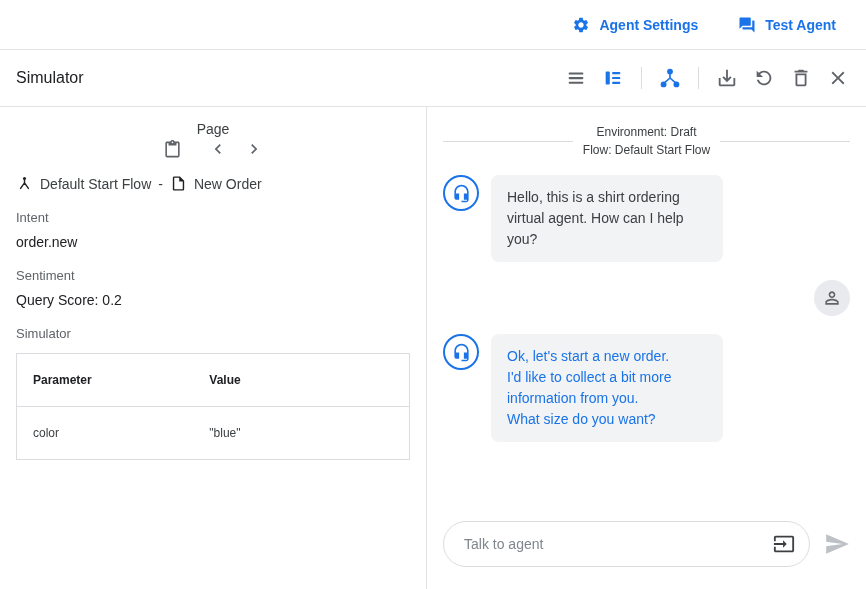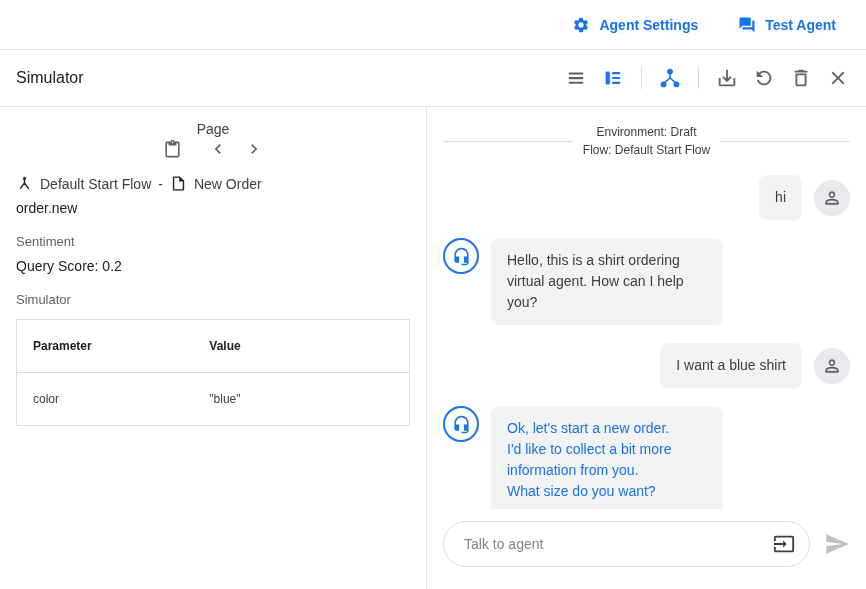--- a/index.html
+++ b/index.html
@@ -197,20 +197,21 @@
         <span>Default Start Flow</span>
         <span>-</span>
         <span style="display:flex">
           <svg width="17" height="17" viewBox="0 0 24 24" fill="#202124">
               <path d="M14 2H6c-1.1 0-1.99.9-1.99 2L4 20c0 1.1.89 2 1.99 2H18c1.1 0 2-.9 2-2V8l-6-6zm4 18H6V4h7v5h5v11z"></path>
             </svg>
         </span>
         <span>New Order</span>
       </div>
 
+      <div class="field-label">Intent</div>
       <div class="field-value">order.new</div>
 
       <div class="field-label">Sentiment</div>
       <div class="field-value">Query Score: 0.2</div>
 
       <div class="field-label">Simulator</div>
       <table class="param-table">
         <thead>
           <tr>
             <th>Parameter</th>
@@ -230,44 +231,33 @@
       <div class="env-header">
         <span class="env-line"></span>
         <div class="env-text">
           <div>Environment: Draft</div>
           <div>Flow: Default Start Flow</div>
         </div>
         <span class="env-line"></span>
       </div>
 
       <div class="messages">
-        <div class="msg user">
-          <div class="bubble">hi</div>
-          <div class="avatar user-a">
-            <span style="display:flex">
-              <svg width="20" height="20" viewBox="0 0 24 24">
-                  <path d="M12 5.9a2.1 2.1 0 1 1 0 4.2 2.1 2.1 0 0 1 0-4.2m0 9c2.97 0 6.1 1.46 6.1 2.1v1.1H5.9V17c0-.64 3.13-2.1 6.1-2.1M12 4C9.79 4 8 5.79 8 8s1.79 4 4 4 4-1.79 4-4-1.79-4-4-4zm0 9c-2.67 0-8 1.34-8 4v3h16v-3c0-2.66-5.33-4-8-4z"></path>
-                </svg>
-            </span>
-          </div>
-        </div>
 
         <div class="msg agent">
           <div class="avatar agent-a">
             <span style="display:flex">
               <svg width="19" height="19" viewBox="0 0 24 24">
                   <path d="M12 1c-4.97 0-9 4.03-9 9v7c0 1.66 1.34 3 3 3h3v-8H5v-2c0-3.87 3.13-7 7-7s7 3.13 7 7v2h-4v8h4v1h-7v2h6c1.66 0 3-1.34 3-3V10c0-4.97-4.03-9-9-9z"></path>
                 </svg>
             </span>
           </div>
           <div class="bubble">Hello, this is a shirt ordering virtual agent. How can I help you?</div>
         </div>
 
         <div class="msg user">
-          <div class="bubble">I want a blue shirt</div>
           <div class="avatar user-a">
             <span style="display:flex">
               <svg width="20" height="20" viewBox="0 0 24 24">
                   <path d="M12 5.9a2.1 2.1 0 1 1 0 4.2 2.1 2.1 0 0 1 0-4.2m0 9c2.97 0 6.1 1.46 6.1 2.1v1.1H5.9V17c0-.64 3.13-2.1 6.1-2.1M12 4C9.79 4 8 5.79 8 8s1.79 4 4 4 4-1.79 4-4-1.79-4-4-4zm0 9c-2.67 0-8 1.34-8 4v3h16v-3c0-2.66-5.33-4-8-4z"></path>
                 </svg>
             </span>
           </div>
         </div>
 
         <div class="msg agent">

